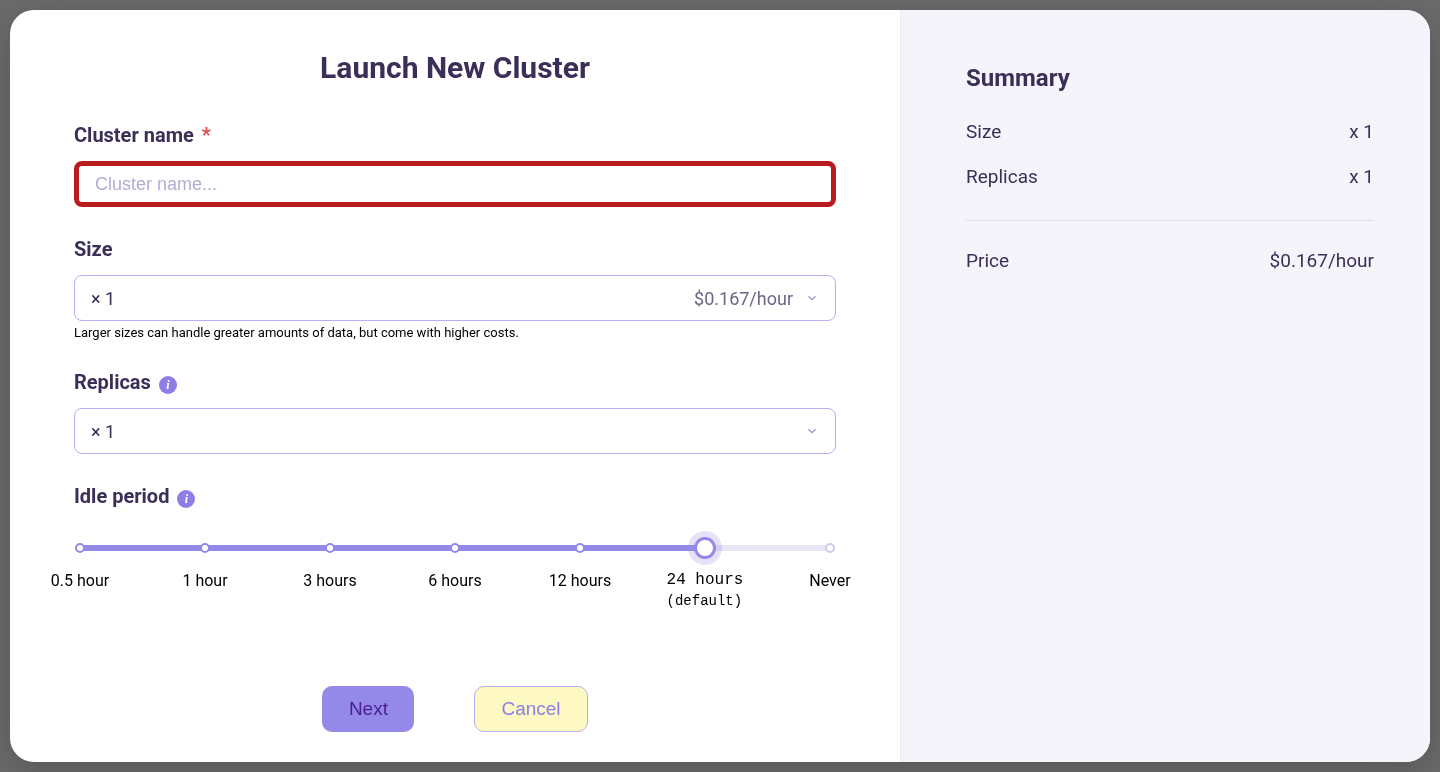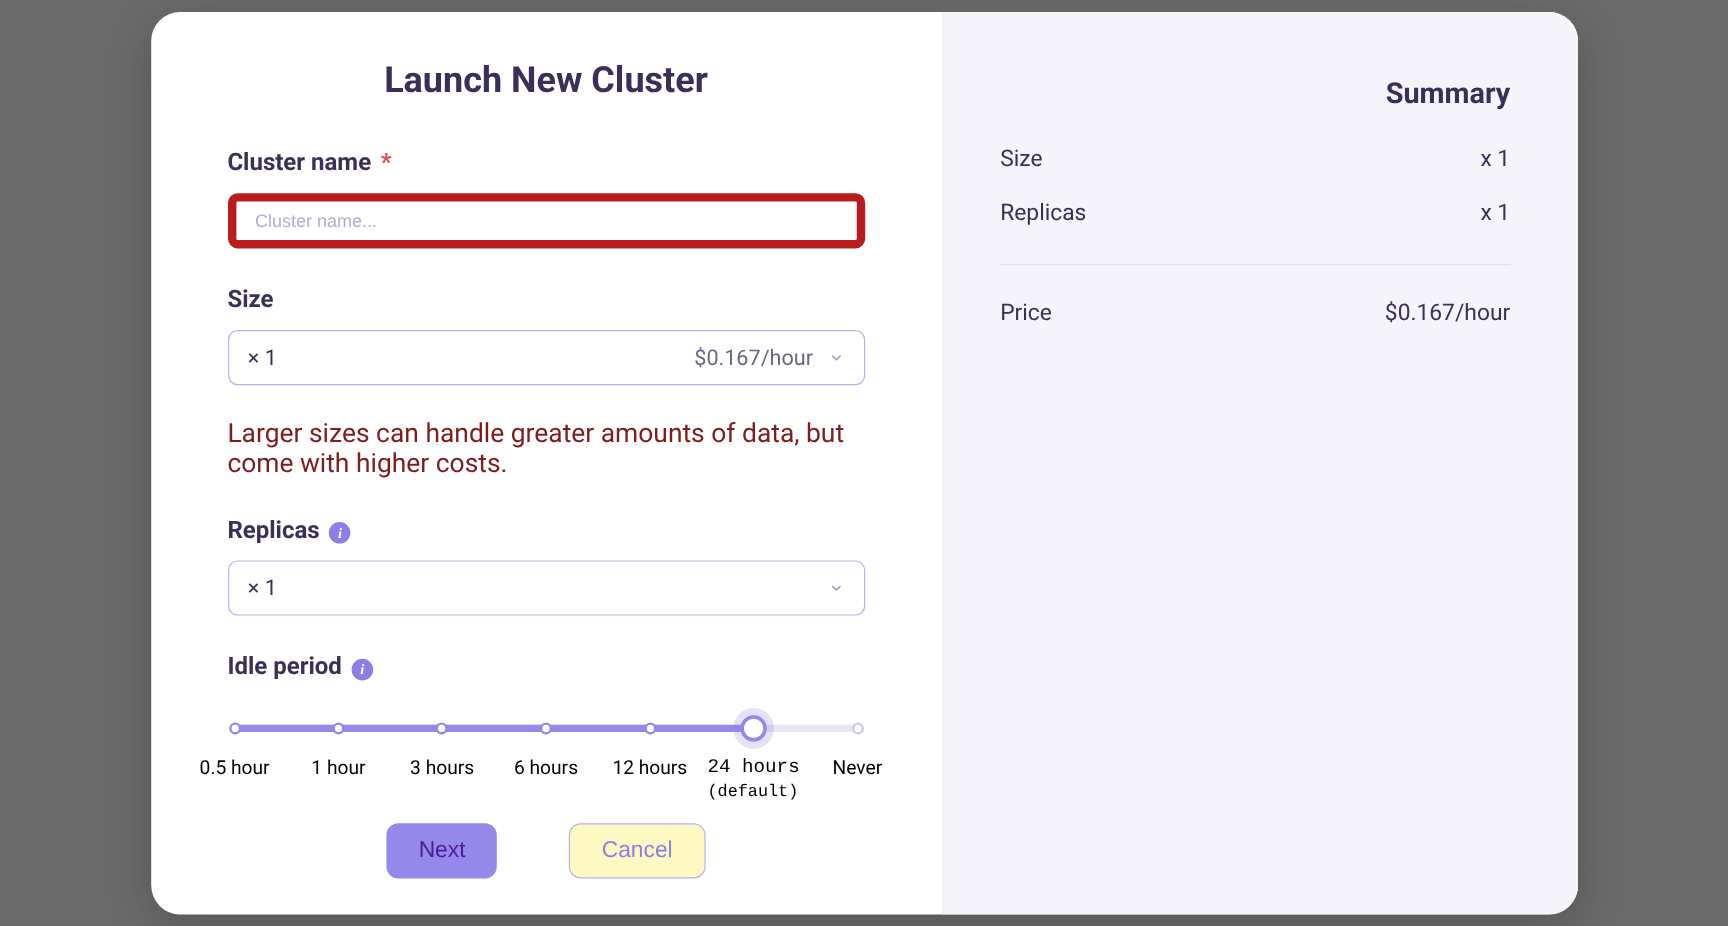--- a/index.html
+++ b/index.html
@@ -9,41 +9,40 @@
     width: 1440px;
     height: 772px;
     overflow: hidden;
     display: flex;
     align-items: center;
     justify-content: center;
   }
   .modal {
     background: #fff;
     border-radius: 24px;
-    width: 1189px;
+    width: 1420px;
     height: 752px;
     display: flex;
     overflow: hidden;
     box-shadow: 0 10px 40px rgba(0,0,0,0.2);
   }
   .main-panel {
     flex: 1;
     padding: 40px 64px 30px 64px;
     display: flex;
     flex-direction: column;
     overflow: hidden;
   }
   .side-panel {
     width: 530px;
     background: #f5f4fa;
-    padding: 54px 56px 30px 48px;
+    padding: 54px 56px 30px 65px;
     border-left: 1px solid #eceaf2;
     display: flex;
     flex-direction: column;
-    text-align: right;
   }
   .page-title {
     font-size: 30px;
     font-weight: 700;
     color: #3b2e58;
     text-align: center;
     margin-bottom: 38px;
   }
   .field { margin-bottom: 30px; }
   .field-label {
@@ -52,24 +51,24 @@
     color: #3b2f57;
     margin-bottom: 14px;
     display: flex;
     align-items: flex-end;
     gap: 8px;
   }
   .required-star { color: #e24b4b; font-weight: 700; }
   .text-input {
     width: 100%;
     height: 46px;
-    border: 7px solid #b91c1c;
+    border: 5px solid #b91c1c;
     border-radius: 8px;
     padding: 0 16px;
-    font-size: 15px;
+    font-size: 18px;
     color: #3b2f57;
     background: #fff;
     outline: none;
   }
   .text-input::placeholder { color: #b3add4; }
   .select {
     width: 100%;
     height: 46px;
     border: 1px solid #b8aef0;
     border-radius: 8px;
@@ -83,23 +82,23 @@
     cursor: pointer;
   }
   .select .left { flex: 1; }
   .select .right { display: flex; align-items: center; gap: 12px; color: #6d6588; }
   .chevron {
     width: 14px; height: 14px;
     display: inline-flex; align-items: center; justify-content: center;
   }
   .chevron svg { width: 14px; height: 14px; }
   .helper-text {
-    font-size: 22px;
-    color: #7f1d1d;
-    margin-top: 28px;
+    font-size: 13px;
+    color: #000000;
+    margin-top: 4px;
   }
   .info-badge {
     width: 18px; height: 18px;
     border-radius: 50%;
     background: #8c7ee6;
     color: #fff;
     font-size: 12px;
     font-weight: 700;
     display: inline-flex;
     align-items: center;

